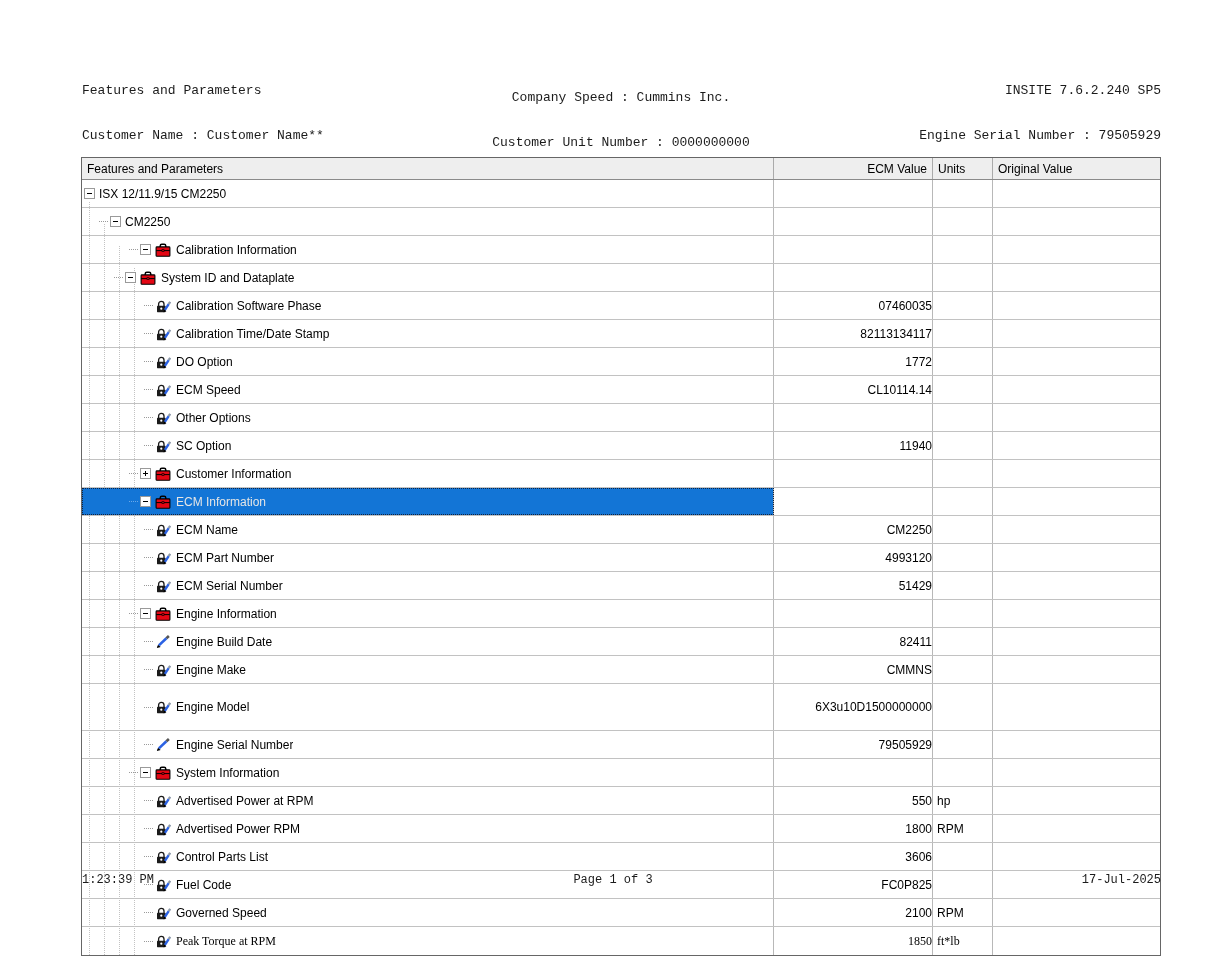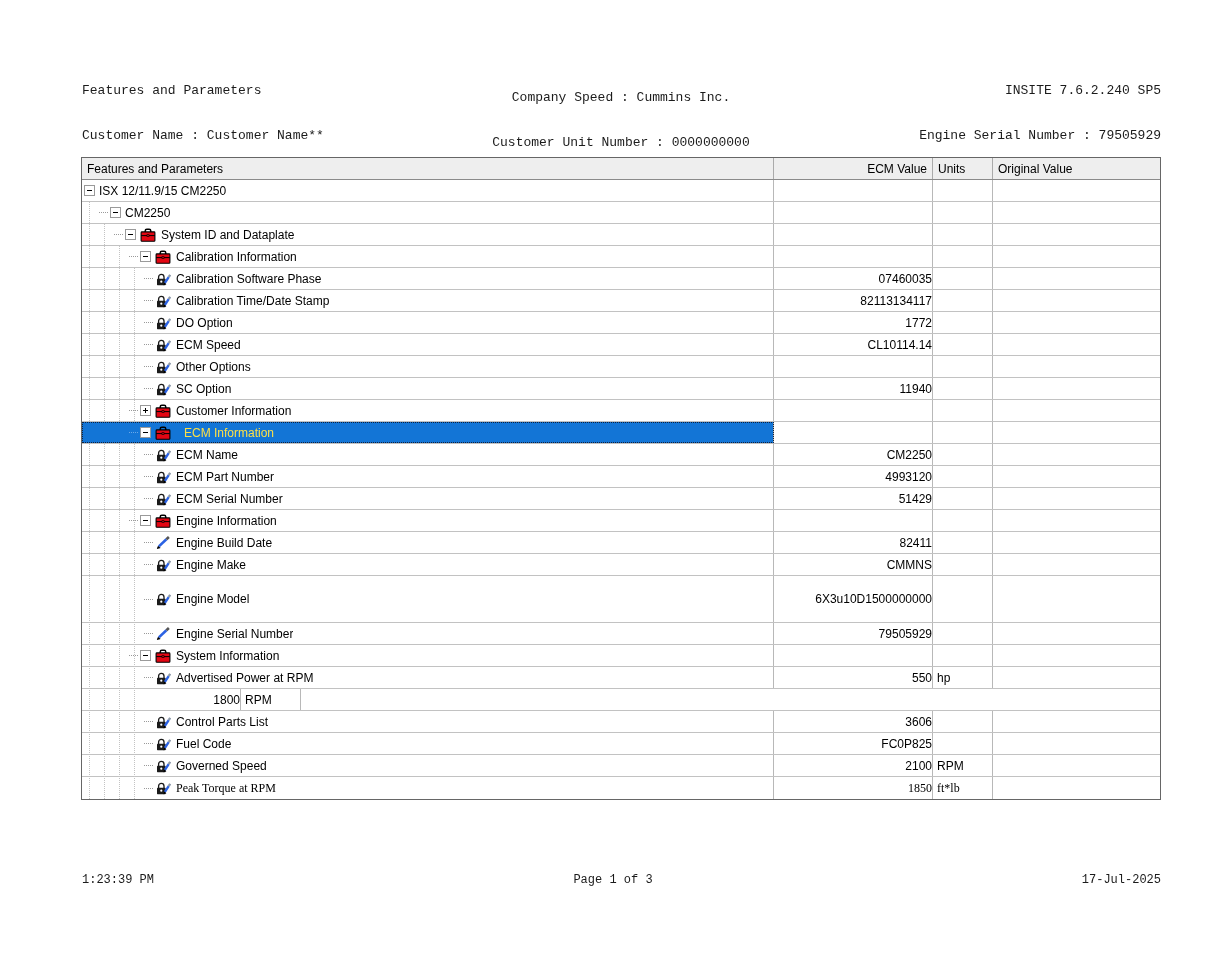--- a/index.html
+++ b/index.html
@@ -20,39 +20,39 @@
   .tree-table{position:absolute;left:81px;top:157px;width:1080px;border:1px solid #666;background:#fff;font-size:12px;box-sizing:border-box;}
   .thead{display:flex;height:22px;background:#eee;border-bottom:1px solid #8a8a8a;box-sizing:border-box;}
   .th{box-sizing:border-box;border-right:1px solid #aaa;display:flex;align-items:center;padding:0 5px;overflow:hidden;white-space:nowrap;}
   .th:last-child{border-right:none;}
   .c0{width:692px;} .c1{width:159px;} .c2{width:60px;} .c3{width:167px;flex:1;}
   .th.c1{justify-content:flex-end;}
 
   .tbody{position:relative;}
   .guide{position:absolute;width:0;border-left:1px dotted #c3c3c3;z-index:0;pointer-events:none;}
 
-  .row{display:flex;height:22px;border-bottom:1px solid #c2c2c2;box-sizing:border-box;position:relative;z-index:1;}
+  .row{display:flex;height:28px;border-bottom:1px solid #c2c2c2;box-sizing:border-box;position:relative;z-index:1;}
   .row:last-child{border-bottom:none;font-family:Liberation Serif, serif;}
   .row.tall{height:47px;}
   .cell{box-sizing:border-box;border-right:1px solid #b8b8b8;display:flex;align-items:center;overflow:hidden;white-space:nowrap;}
   .cell:last-child{border-right:none;}
   .cell-val{justify-content:flex-end;padding-right:0;}
   .cell-units{padding-left:4px;}
   .cell-orig{padding-left:4px;}
 
   .indent{display:inline-block;height:1px;flex:none;}
   .conn{display:inline-block;flex:none;width:9px;height:0;border-top:1px dotted #9a9a9a;margin-right:2px;}
   .expander{position:relative;flex:none;width:11px;height:11px;border:1px solid #9a9a9a;background:#fff;margin-right:4px;box-sizing:border-box;}
   .expander::before{content:'';position:absolute;left:2px;top:4px;width:5px;height:1px;background:#000;}
   .expander.plus::after{content:'';position:absolute;left:4px;top:2px;width:1px;height:5px;background:#000;}
   .icon{flex:none;width:16px;height:14px;margin-right:5px;display:flex;align-items:center;}
   .lbl{overflow:hidden;text-overflow:clip;}
 
   .row.selected .cell-param{background:#1375d6;outline:1px dotted #10233f;outline-offset:-1px;}
-  .row.selected .cell-param .lbl{color:#fde047;margin-left:8px;}
+  .row.selected .cell-param .lbl{color:#e5e5e5;}
   .row.selected .cell-param .conn{border-top-color:#6aa8e8;}
 </style>
 </head>
 <body>
 
 <div class="report-header mono">
   <div class="hdr-left">
     <div>Features and Parameters</div>
     <div>Customer Name : Customer Name**</div>
     <div>Work Order Name : NA</div>
@@ -96,53 +96,53 @@
           <span class="conn"></span>
           <span class="expander minus"></span>
           <span class="lbl">CM2250</span>
         </div>
         <div class="cell cell-val c1"></div>
         <div class="cell cell-units c2"></div>
         <div class="cell cell-orig c3"></div>
       </div>
       <div class="row">
         <div class="cell cell-param c0">
-          <span class="indent" style="width: 32px;"></span>
+          <span class="indent" style="width: 47px;"></span>
           <span class="conn"></span>
           <span class="expander minus"></span>
           <span class="icon">
             <svg viewBox="0 0 16 14" width="16" height="14">
        <path d="M5.2 4.2V2.9C5.2 1.9 6 1.3 6.9 1.3h2.2c.9 0 1.7.6 1.7 1.6v1.3" fill="none" stroke="#000" stroke-width="1.5"></path>
        <rect x="1.1" y="3.9" width="13.8" height="9.3" rx="0.8" fill="#e30613" stroke="#000" stroke-width="1.1"></rect>
        <line x1="1.1" y1="7.6" x2="14.9" y2="7.6" stroke="#000" stroke-width="1"></line>
        <rect x="6.7" y="6.3" width="2.6" height="2.5" fill="#000"></rect>
        <rect x="7.3" y="6.9" width="1.4" height="1.3" fill="#e30613"></rect>
      </svg>
           </span>
-          <span class="lbl">System ID and Dataplate</span>
-        </div>
-        <div class="cell cell-val c1"></div>
-        <div class="cell cell-units c2"></div>
-        <div class="cell cell-orig c3"></div>
-      </div>
-      <div class="row">
-        <div class="cell cell-param c0">
-          <span class="indent" style="width: 47px;"></span>
+          <span class="lbl">Calibration Information</span>
+        </div>
+        <div class="cell cell-val c1"></div>
+        <div class="cell cell-units c2"></div>
+        <div class="cell cell-orig c3"></div>
+      </div>
+      <div class="row">
+        <div class="cell cell-param c0">
+          <span class="indent" style="width: 32px;"></span>
           <span class="conn"></span>
           <span class="expander minus"></span>
           <span class="icon">
             <svg viewBox="0 0 16 14" width="16" height="14">
        <path d="M5.2 4.2V2.9C5.2 1.9 6 1.3 6.9 1.3h2.2c.9 0 1.7.6 1.7 1.6v1.3" fill="none" stroke="#000" stroke-width="1.5"></path>
        <rect x="1.1" y="3.9" width="13.8" height="9.3" rx="0.8" fill="#e30613" stroke="#000" stroke-width="1.1"></rect>
        <line x1="1.1" y1="7.6" x2="14.9" y2="7.6" stroke="#000" stroke-width="1"></line>
        <rect x="6.7" y="6.3" width="2.6" height="2.5" fill="#000"></rect>
        <rect x="7.3" y="6.9" width="1.4" height="1.3" fill="#e30613"></rect>
      </svg>
           </span>
-          <span class="lbl">Calibration Information</span>
+          <span class="lbl">System ID and Dataplate</span>
         </div>
         <div class="cell cell-val c1"></div>
         <div class="cell cell-units c2"></div>
         <div class="cell cell-orig c3"></div>
       </div>
       <div class="row">
         <div class="cell cell-param c0">
           <span class="indent" style="width: 62px;"></span>
           <span class="conn"></span>
           <span class="icon">
@@ -489,20 +489,35 @@
        <line x1="13.7" y1="5.2" x2="15.2" y2="2.8" stroke="#8e9aab" stroke-width="2.4"></line>
      </svg>
           </span>
           <span class="lbl">Advertised Power at RPM</span>
         </div>
         <div class="cell cell-val c1">550</div>
         <div class="cell cell-units c2">hp</div>
         <div class="cell cell-orig c3"></div>
       </div>
       <div class="row">
+        <div class="cell cell-param c0">
+          <span class="indent" style="width: 62px;"></span>
+          <span class="conn"></span>
+          <span class="icon">
+            <svg viewBox="0 0 16 14" width="16" height="14">
+       <path d="M3.6 7V5.1a2.7 2.7 0 0 1 5.4 0V7" fill="none" stroke="#1a1a1a" stroke-width="1.3"></path>
+       <rect x="2" y="6.8" width="8.6" height="6.4" rx="0.6" fill="#1a1a1a"></rect>
+       <circle cx="6.3" cy="9.7" r="1.1" fill="#fff"></circle>
+       <polygon points="8.3,13.2 9.4,10.5 11.4,12.2" fill="#000"></polygon>
+       <line x1="9.9" y1="10.9" x2="13.7" y2="5.2" stroke="#2b62e3" stroke-width="2.4"></line>
+       <line x1="13.7" y1="5.2" x2="15.2" y2="2.8" stroke="#8e9aab" stroke-width="2.4"></line>
+     </svg>
+          </span>
+          <span class="lbl">Advertised Power RPM</span>
+        </div>
         <div class="cell cell-val c1">1800</div>
         <div class="cell cell-units c2">RPM</div>
         <div class="cell cell-orig c3"></div>
       </div>
       <div class="row">
         <div class="cell cell-param c0">
           <span class="indent" style="width: 62px;"></span>
           <span class="conn"></span>
           <span class="icon">
             <svg viewBox="0 0 16 14" width="16" height="14">

